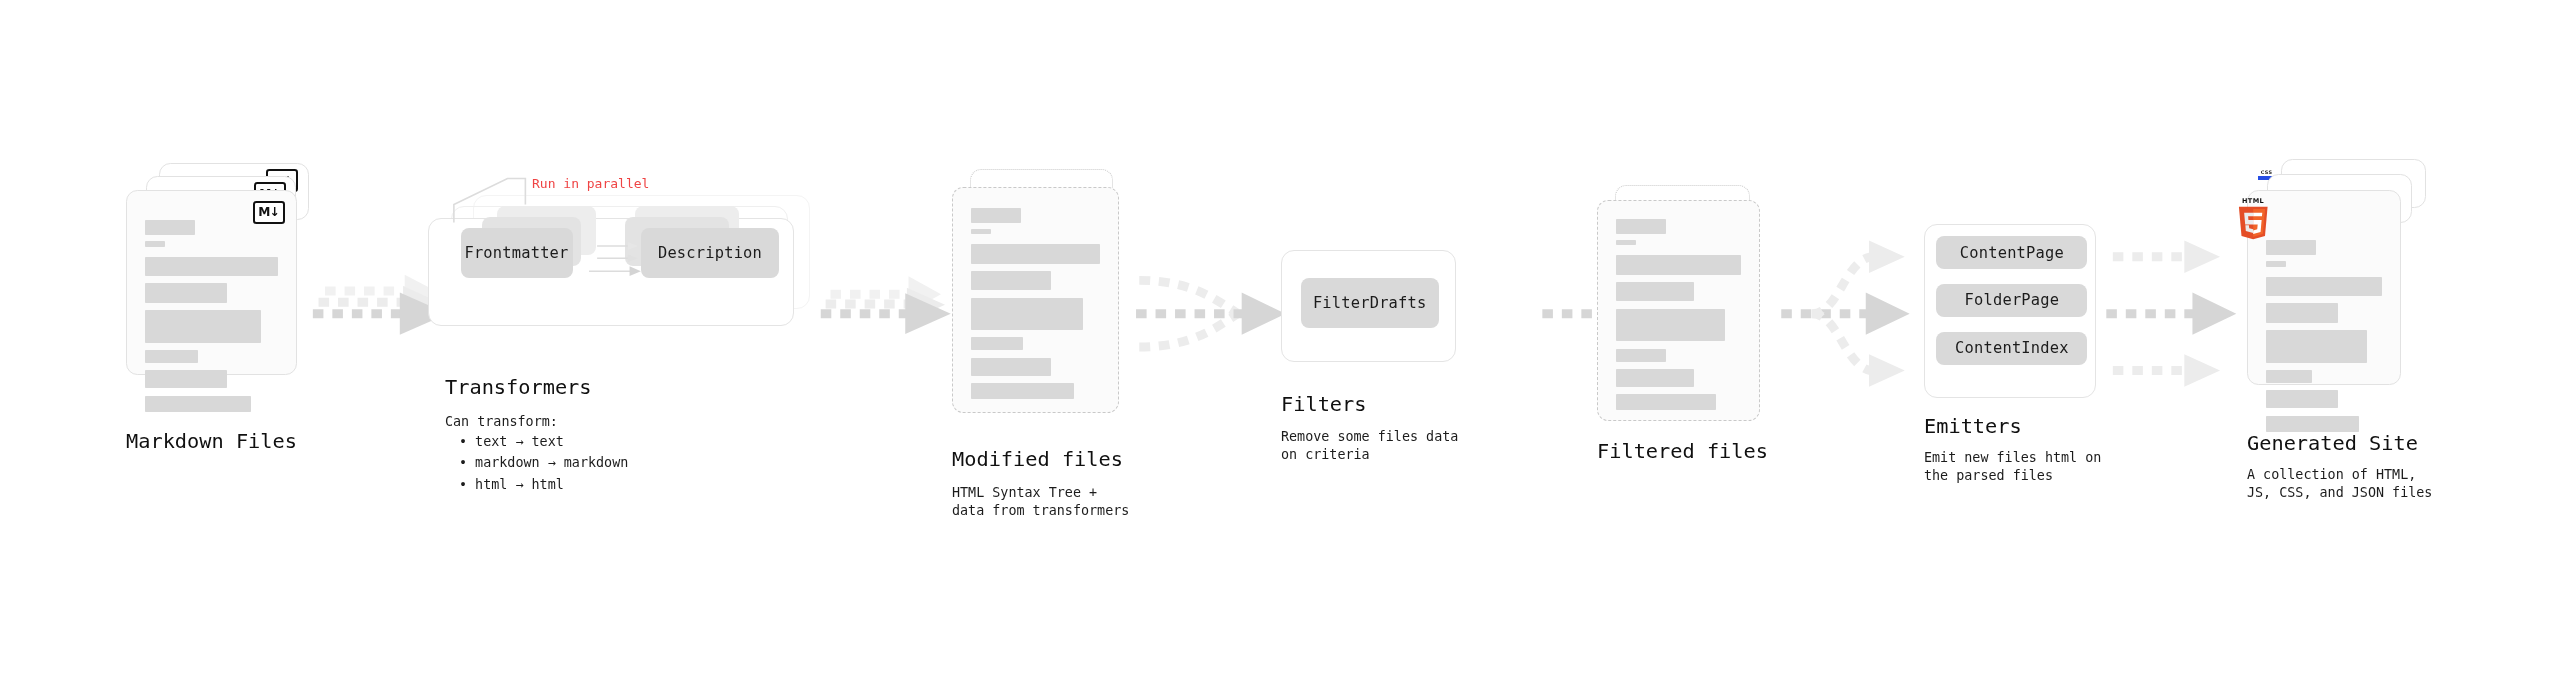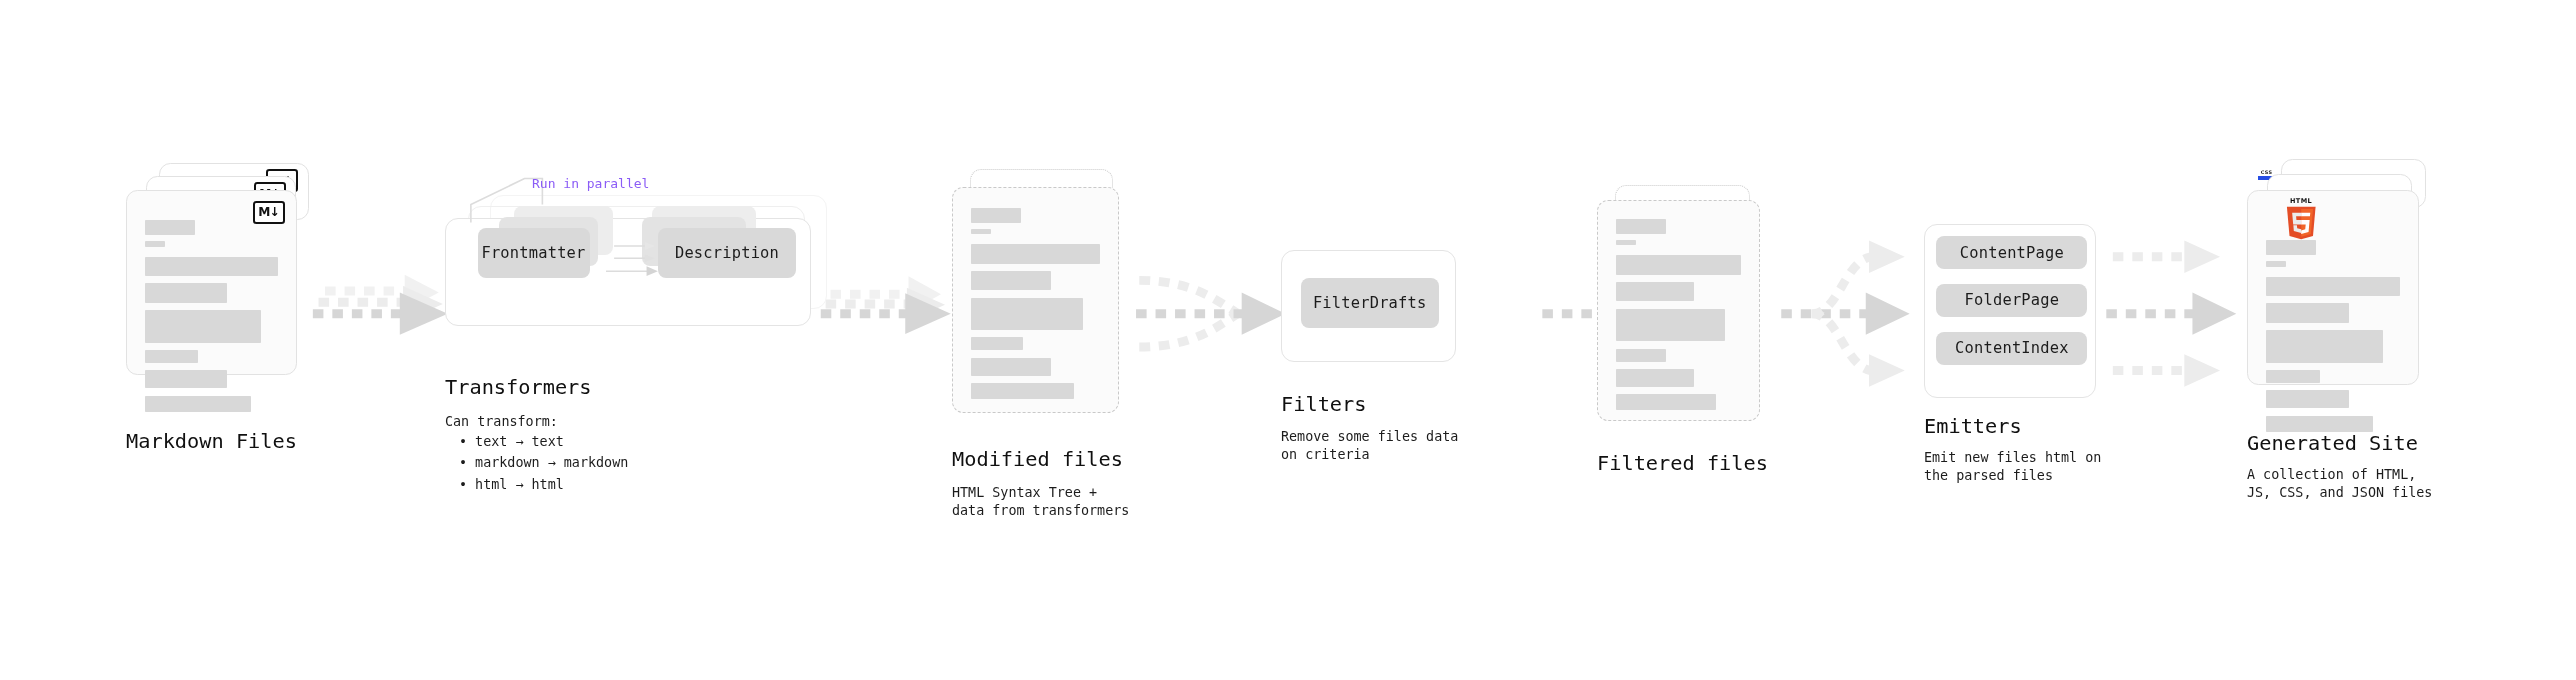--- a/index.html
+++ b/index.html
@@ -72,21 +72,21 @@
 
   
   .title{
     position:absolute;font-size:20.3px;color:#101010;letter-spacing:0px;white-space:nowrap;
   }
   .caption{
     position:absolute;font-size:13.4px;line-height:1.32;color:#1c1c1c;white-space:pre-line;
   }
   .caption.list{line-height:1.45;}
   .parallel-label{
-    position:absolute;font-size:13px;color:#8b5cf6;white-space:nowrap;
+    position:absolute;font-size:13px;color:#ef4444;white-space:nowrap;
   }
 
   
   .arrows{position:absolute;inset:0;pointer-events:none;}
 </style>
 </head>
 <body>
 
 <div class="stage">
 
@@ -168,21 +168,21 @@
         <div class="bar" style="width:62%;height:19.5px;margin-bottom:7.3px;"></div>
         <div class="bar" style="width:87%;height:32.5px;margin-bottom:7.3px;"></div>
         <div class="bar" style="width:40%;height:13px;margin-bottom:7.3px;"></div>
         <div class="bar" style="width:62%;height:18px;margin-bottom:7.3px;"></div>
         <div class="bar" style="width:80%;height:16.3px;"></div>
       </div>
     </div>
   </div>
   <div class="title" style="left:126px;top:429px;">Markdown Files</div>
 
-  <div class="node" style="left:445px;top:195px;width:382px;height:154px;">
+  <div class="node" style="left:428px;top:195px;width:382px;height:154px;">
 
     <div class="group-box faint2" style="left:45px;top:0px;width:337px;height:114px;"></div>
     <div class="group-box faint" style="left:23px;top:10.6px;width:337px;height:114px;"></div>
     <div class="group-box" style="left:0px;top:23px;width:366px;height:108px;background:#ffffff;"></div>
 
     <div class="chip g1" style="left:69px;top:11.4px;width:99px;height:49px;"></div>
     <div class="chip g2" style="left:54px;top:22px;width:99px;height:49px;"></div>
     <div class="chip g1" style="left:207px;top:11.4px;width:104px;height:49px;"></div>
     <div class="chip g2" style="left:197px;top:22px;width:104px;height:49px;"></div>
 
@@ -244,39 +244,39 @@
         <div class="bar" style="width:19.5px;height:5.7px;margin-top:3.3px;margin-bottom:9.8px;"></div>
         <div class="bar" style="width:100%;height:19.5px;margin-bottom:7.3px;"></div>
         <div class="bar" style="width:62%;height:19.5px;margin-bottom:7.3px;"></div>
         <div class="bar" style="width:87%;height:32.5px;margin-bottom:7.3px;"></div>
         <div class="bar" style="width:40%;height:13px;margin-bottom:7.3px;"></div>
         <div class="bar" style="width:62%;height:18px;margin-bottom:7.3px;"></div>
         <div class="bar" style="width:80%;height:16.3px;"></div>
       </div>
     </div>
   </div>
-  <div class="title" style="left:1597px;top:439px;margin-top:12px;">Filtered files</div>
+  <div class="title" style="left:1597px;top:439px;">Filtered files</div>
 
   <div class="group-box" style="left:1924px;top:224px;width:172px;height:174px;">
     <div class="chip" style="left:11.4px;top:11.4px;width:151px;height:32.5px;">ContentPage</div>
     <div class="chip" style="left:11.4px;top:59px;width:151px;height:32.5px;">FolderPage</div>
     <div class="chip" style="left:11.4px;top:107px;width:151px;height:32.5px;">ContentIndex</div>
   </div>
   <div class="title" style="left:1924px;top:414px;">Emitters</div>
   <div class="caption" style="left:1924px;top:449px;">Emit new files html on
 the parsed files</div>
 
   <div class="card-stack" style="left:2247px;top:159px;">
     <div class="card ghost" style="left:34px;top:0px;width:145px;height:49px;">
       <div class="badge css-badge" style="right:24.4px;top:16.3px;"></div>
     </div>
     <div class="card ghost" style="left:19.5px;top:14.6px;width:145px;height:49px;">
       <div class="badge js-badge" style="right:19.5px;top:16.3px;"></div>
     </div>
-    <div class="card card-front" style="left:0px;top:31px;width:172px;height:195px;padding-left:48px;">
+    <div class="card card-front" style="left:0px;top:31px;width:154px;height:195px;">
       <div class="badge html5-badge" style="right:13px;top:5.7px;">
         <div class="h5word">HTML</div>
         <svg width="32.5" height="34" viewBox="0 0 512 512">
           <polygon fill="#e44d26" points="71,460 30,0 482,0 441,460 255,512"></polygon>
           <polygon fill="#f16529" points="256,472 407,430 442,37 256,37"></polygon>
           <polygon fill="#ebebeb" points="256,208 180,208 175,150 256,150 256,94 255,94 113,94 114,110 129,279 256,279"></polygon>
           <polygon fill="#ebebeb" points="256,354 255,354 192,337 188,291 160,291 132,291 139,382 255,414 256,414"></polygon>
           <polygon fill="#fff" points="255,208 255,279 326,279 319,356 255,373 255,431 371,399 372,388 385,240 387,224 388,208"></polygon>
           <polygon fill="#fff" points="255,94 255,129 255,150 255,150 392,150 392,150 393,150 394,139 397,110 398,94"></polygon>
         </svg>

